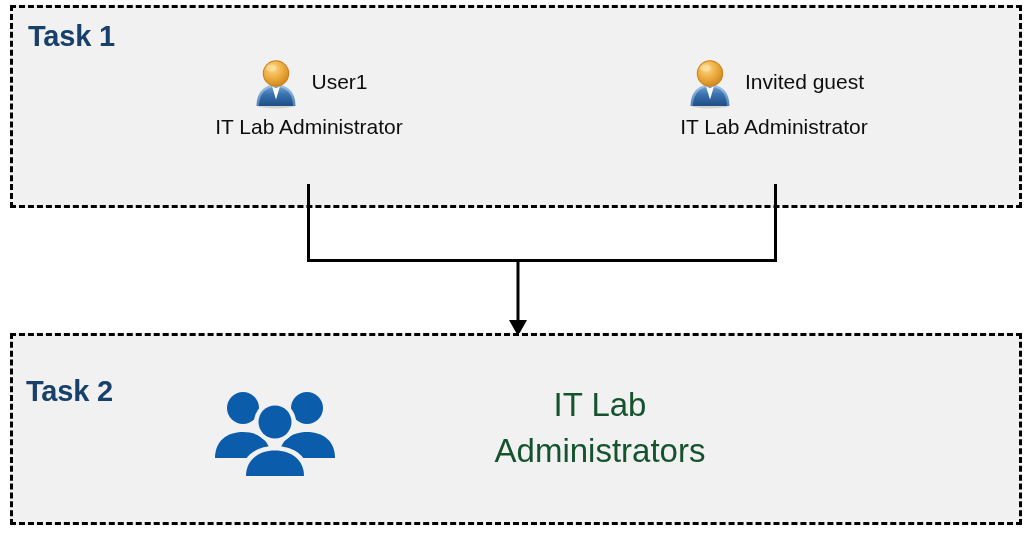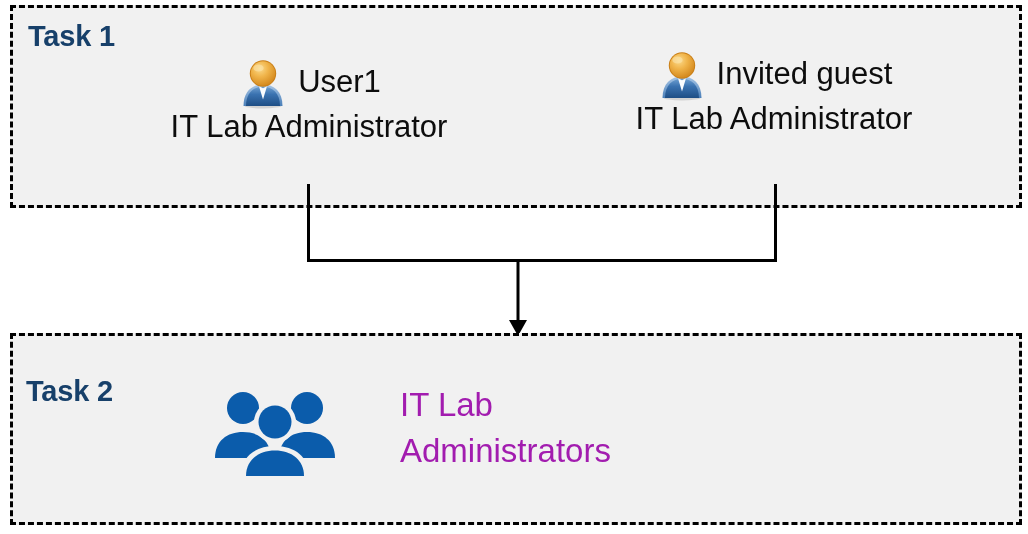--- a/index.html
+++ b/index.html
@@ -48,26 +48,26 @@
     white-space: nowrap;
   }
   #task1-label { left: 28px; top: 20px; }
   #task2-label { left: 26px; top: 375px; }
 
   
   .person {
     position: absolute;
     text-align: center;
     color: #0D0D0D;
-    font-size: 31px;
+    font-size: 21px;
     line-height: 42px;
     white-space: nowrap;
   }
   #person-user1  { left: 124px; top: 58px; width: 370px; }
-  #person-guest  { left: 580px; top: 50px; width: 388px; }
+  #person-guest  { left: 580px; top: 58px; width: 388px; }
 
   .person-line1 {
     display: flex;
     align-items: center;
     justify-content: center;
     gap: 9px;
     height: 48px;
   }
   .person-line2 { display: block; }
 
@@ -89,22 +89,22 @@
     width: 124px;
     height: 90px;
   }
 
   
   #group-name {
     position: absolute;
     left: 400px;
     top: 382px;
     width: 400px;
-    text-align: left;
-    color: #a21caf;
+    text-align: center;
+    color: #14532d;
     font-size: 33px;
     line-height: 46px;
     white-space: pre-line;
   }
 
   
   #connector {
     position: absolute;
     left: 0;
     top: 0;

